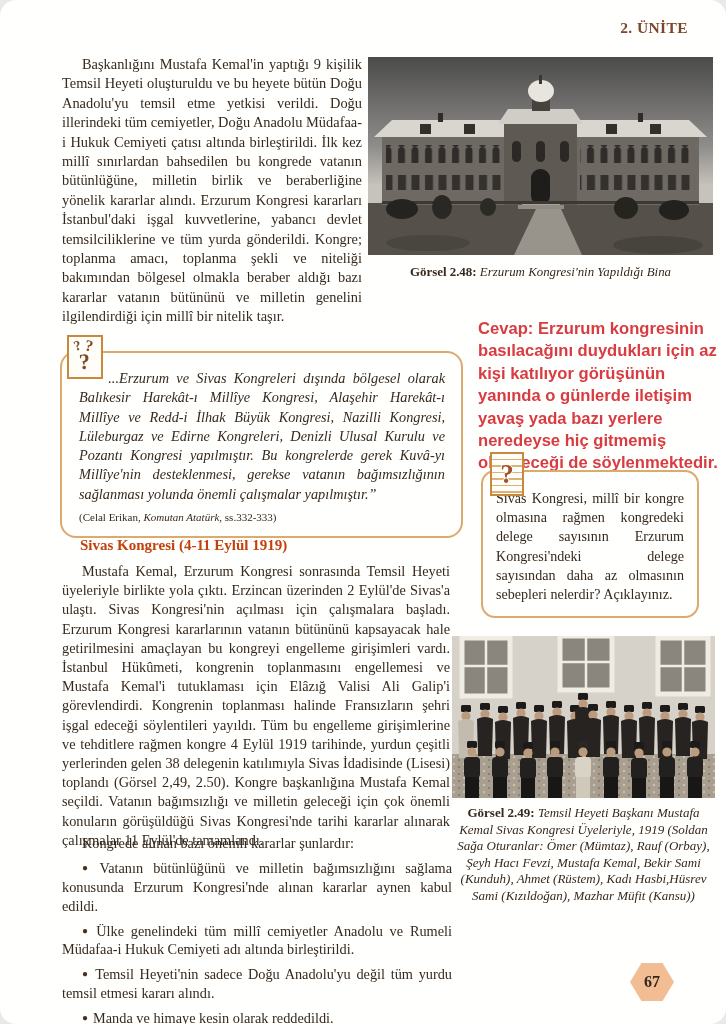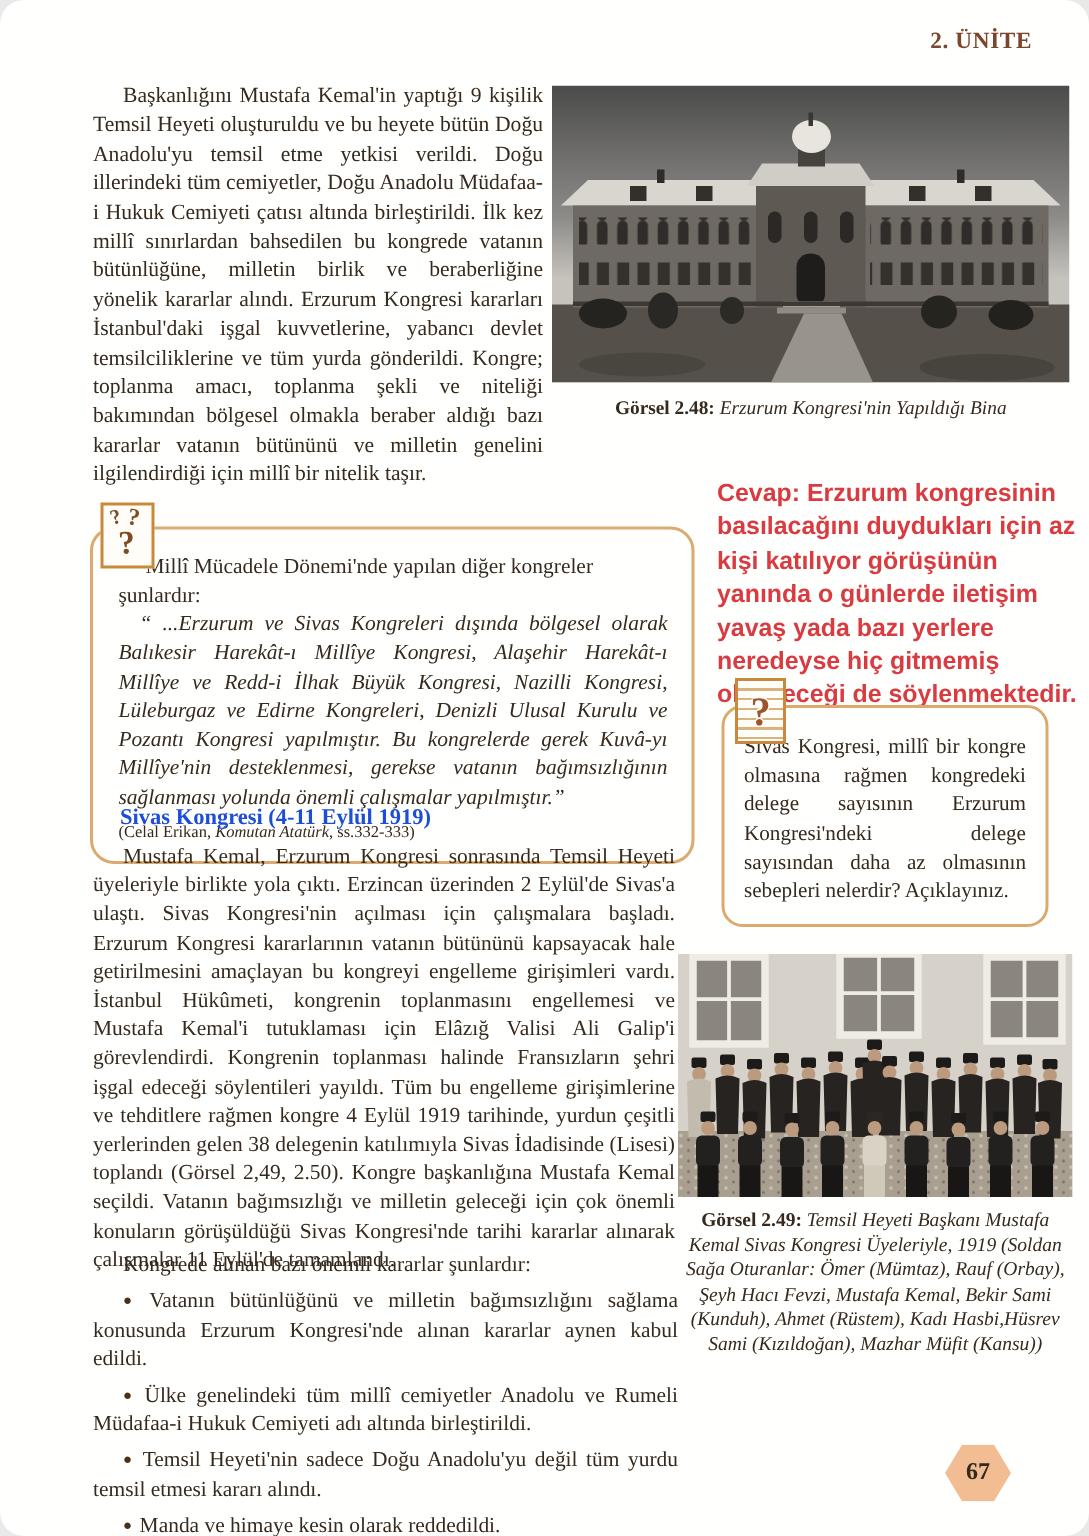--- a/index.html
+++ b/index.html
@@ -64,21 +64,21 @@
     box-sizing:border-box; border:2px solid #c9893d;
     background:repeating-linear-gradient(180deg,#fffdf8 0 5px,#d9b27e 5px 6.5px);
     display:flex; align-items:center; justify-content:center;
   }
   .q2 {
     font-size:27px; font-weight:bold; color:#a1542a; line-height:1;
     text-shadow:-1px 0 #fff,1px 0 #fff,0 1px #fff,0 -1px #fff;
   }
 
   
-  .sivas-head { position:absolute; left:80px; top:537px; font-size:15px; font-weight:bold; color:#1d4ed8; }
+  .sivas-head { position:absolute; left:80px; top:537px; font-size:15px; font-weight:bold; color:#c2410c; }
   .sivas-body { position:absolute; left:62px; top:562px; width:388px; font-size:14.3px; line-height:19.2px; }
 
   .decisions { position:absolute; left:62px; top:834px; width:390px; }
   .decisions p { margin:0 0 5px 0; text-align:justify; font-size:14.3px; line-height:19px; text-indent:20px; }
   .blt { color:#4a2f1b; font-size:10px; margin-right:5px; vertical-align:1.5px; }
 
   
   .figure2 { position:absolute; left:452px; top:636px; width:263px; }
   .figure2 svg { display:block; }
   .figure2 .figcap { font-size:13px; line-height:16.6px; margin-top:7px; }
@@ -156,21 +156,20 @@
       <span class="cap-text">Erzurum Kongresi'nin Yapıldığı Bina</span>
     </div>
   </div>
 
   <div class="quotebox">
     <div class="boxicon">
       <span class="qm qm1">?</span>
       <span class="qm qm2">?</span>
       <span class="qm qm3">?</span>
     </div>
-    <div class="qintro">Millî Mücadele Dönemi'nde yapılan diğer kongreler şunlardır:</div>
     <div class="qtext">“ ...Erzurum ve Sivas Kongreleri dışında bölgesel olarak Balıkesir Harekât-ı Millîye Kongresi, Alaşehir Harekât-ı Millîye ve Redd-i İlhak Büyük Kongresi, Nazilli Kongresi, Lüleburgaz ve Edirne Kongreleri, Denizli Ulusal Kurulu ve Pozantı Kongresi yapılmıştır. Bu kongrelerde gerek Kuvâ-yı Millîye'nin desteklenmesi, gerekse vatanın bağımsızlığının sağlanması yolunda önemli çalışmalar yapılmıştır.”</div>
     <div class="qattr">
       <span>(Celal Erikan, </span><span style="font-style:italic">Komutan Atatürk</span><span>, ss.332-333)</span>
     </div>
   </div>
 
   <div class="answer">Cevap: Erzurum kongresinin basılacağını duydukları için az kişi katılıyor görüşünün yanında o günlerde iletişim yavaş yada bazı yerlere neredeyse hiç gitmemiş olabileceği de söylenmektedir.</div>
 
   <div class="qbox">
     <div class="boxicon2">

